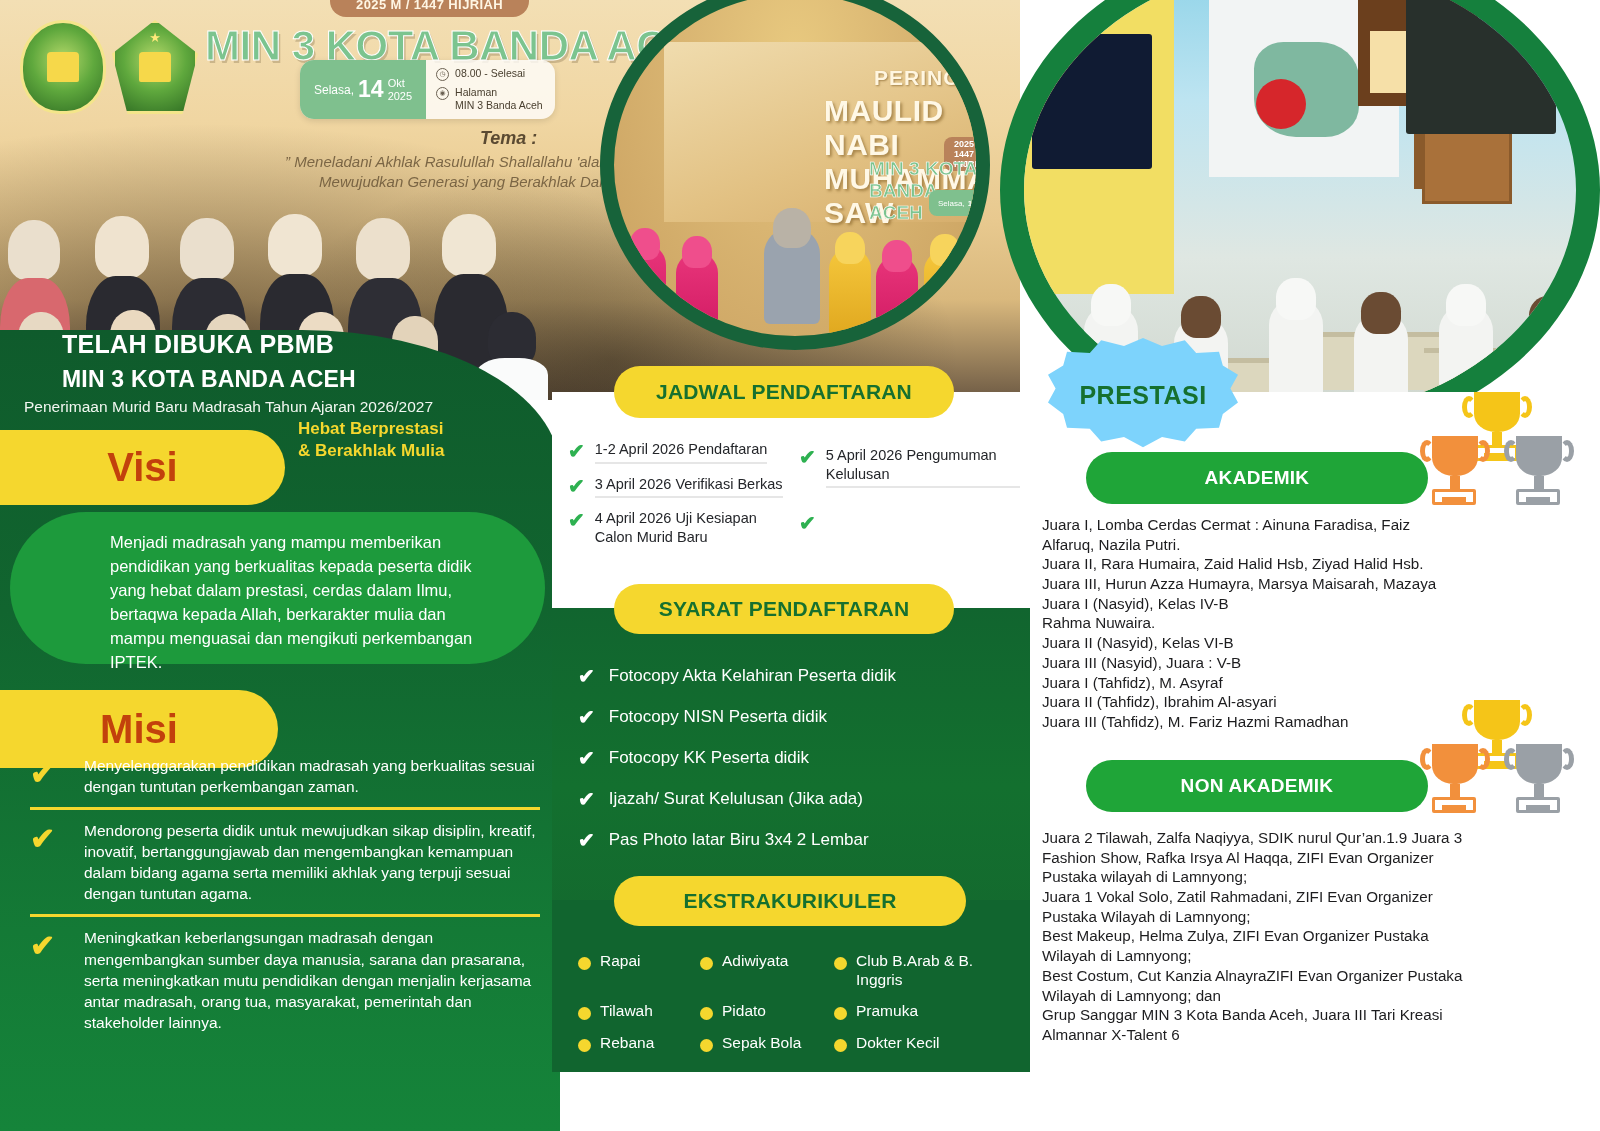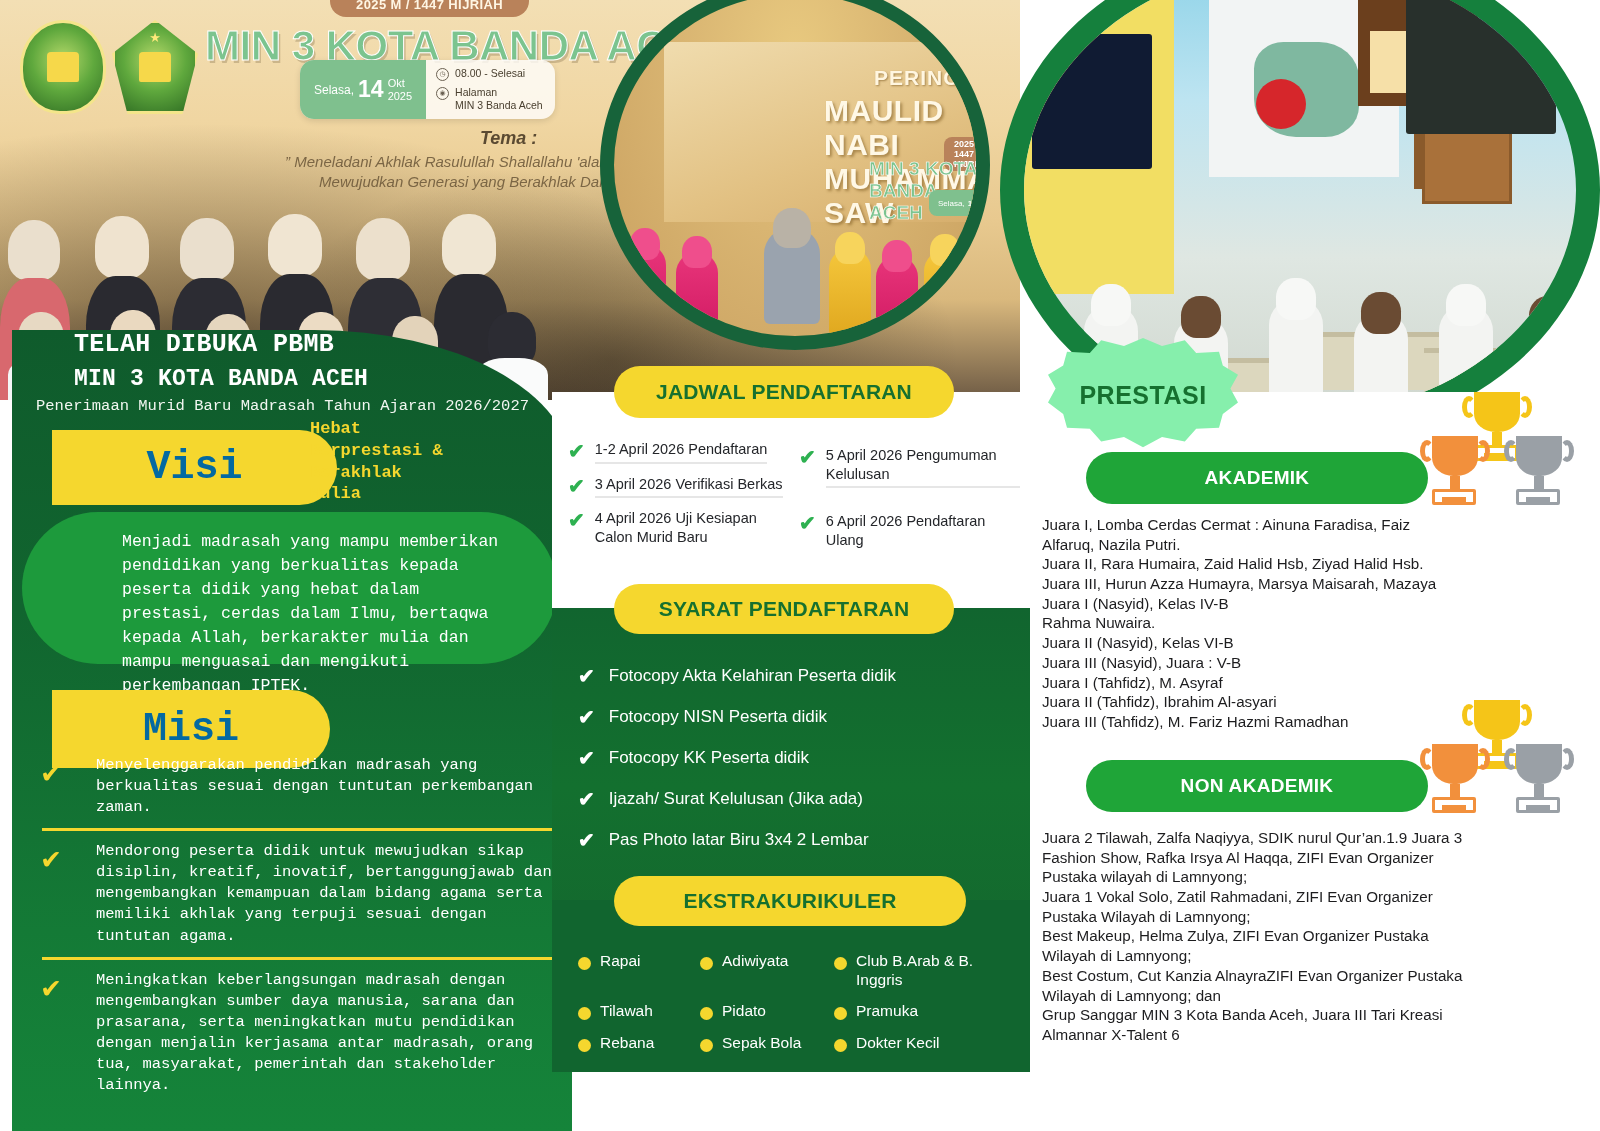--- a/index.html
+++ b/index.html
@@ -137,35 +137,34 @@
   .co-shelf{ position:absolute; left:398px; top:140px; width:90px; height:100px; background:#a9713a; border:3px solid #8a5a2b;}
   .co-win{ position:absolute; right:98px; top:12px; width:120px; height:130px; background:#6b3f1d; }
   .co-win::after{ content:""; position:absolute; left:12px; top:55px; width:95px; height:62px; background:#f6e0a8; }
   .pupil{ position:absolute; bottom:0; width:54px; height:112px; border-radius:28px 28px 4px 4px; background:#f3f4f2; }
   .pupil::before{ content:""; position:absolute; top:-20px; left:50%; transform:translateX(-50%); width:40px; height:42px; border-radius:46% 46% 38% 38%; background:#f7f8f6; }
   .pupil.boy::before{ background:#6a4b33; }
   .desk{ position:absolute; bottom:0; height:58px; background:#dcd7be; border-top:5px solid #c4bda0; }
 
   
   .left-panel{
-    position:absolute; left:12px; top:330px; width:560px; height:801px;
+    position:absolute; left:0; top:330px; width:560px; height:801px;
     background:linear-gradient(180deg,#0f5b2c 0%,#11652f 35%,#147a36 75%,#15843a 100%);
     border-radius:0 46% 0 0 / 0 140px 0 0;
     overflow:visible;
-    font-family:Liberation Mono, monospace;
   }
   .lp-head{ position:absolute; left:62px; top:0px; width:470px; }
   .lp-t1{ font-size:25px; font-weight:bold; color:#fff; letter-spacing:.3px; }
   .lp-t2{ font-size:23px; font-weight:bold; color:#fff; margin-top:7px; letter-spacing:.2px; }
   .lp-t3{ font-size:15.5px; color:#f2f7f1; margin-top:5px; margin-left:-38px; }
 
   .pill-yellow{
-    background:#f5d72e; color:#0369a1;
+    background:#f5d72e; color:#c2410c;
     border-radius:0 60px 60px 0;
-    display:flex; align-items:center; justify-content:center;margin-left:40px;
+    display:flex; align-items:center; justify-content:center;
   }
   .visi-pill{ position:absolute; left:0; top:100px; width:285px; height:75px; font-size:40px; font-weight:bold; }
   .visi-tag{
     position:absolute; left:298px; top:88px; width:150px;
     font-size:17px; font-weight:bold; color:#f5d72e; line-height:1.28;
   }
   .visi-body{
     position:absolute; left:10px; top:182px; width:535px; height:152px;
     background:#1d9a3c; border-radius:76px;
     padding:18px 40px 14px 100px;
@@ -219,21 +218,21 @@
     display:grid; grid-template-columns:122px 134px 160px; row-gap:13px;
   }
   .ek-item{ display:flex; gap:9px; align-items:flex-start; }
   .ek-dot{ flex:none; width:13px; height:13px; border-radius:50%; background:#f5d72e; margin-top:5px; }
   .ek-label{ color:#fff; font-size:15.5px; line-height:1.2; }
 
   
   .right-col{ position:absolute; left:1030px; top:392px; width:570px; height:739px; background:#fff; }
   .prestasi-badge{
     position:absolute; left:1048px; top:338px; width:190px; height:115px;
-    background:#86efac; color:#16702f;
+    background:#7dd3fc; color:#16702f;
     display:flex; align-items:center; justify-content:center;
     font-size:25px; font-weight:bold; letter-spacing:.5px;
     clip-path:polygon(50% 0%,60% 7%,72% 2%,78% 13%,90% 12%,92% 24%,100% 32%,96% 44%,100% 56%,92% 66%,90% 78%,78% 79%,72% 90%,60% 86%,50% 95%,40% 86%,28% 90%,22% 79%,10% 78%,8% 66%,0% 56%,4% 44%,0% 32%,8% 24%,10% 12%,22% 13%,28% 2%,40% 7%);
     z-index:6;
   }
   .btn-green{
     position:absolute; background:#1fa538; color:#fff;
     border-radius:32px; display:flex; align-items:center; justify-content:center;
     font-size:19px; font-weight:bold; letter-spacing:.3px;
   }
@@ -433,21 +432,20 @@
           <span class="jad-text" style="border-bottom:none">4 April 2026 Uji Kesiapan Calon Murid Baru</span>
         </div>
       </div>
       <div class="jad-col right">
         <div class="jad-item">
           <span class="jad-check">✔</span>
           <span class="jad-text">5 April 2026 Pengumuman Kelulusan</span>
         </div>
         <div class="jad-item">
           <span class="jad-check">✔</span>
-          <span class="jad-text" style="border-bottom:none">6 April 2026 Pendaftaran Ulang</span>
         </div>
       </div>
     </div>
   </div>
 
   <div class="syarat-block">
     <div class="hdr-pill hdr-syarat">SYARAT PENDAFTARAN</div>
     <div class="syarat-list">
       <div class="sy-item">
         <span class="sy-check">✔</span>

